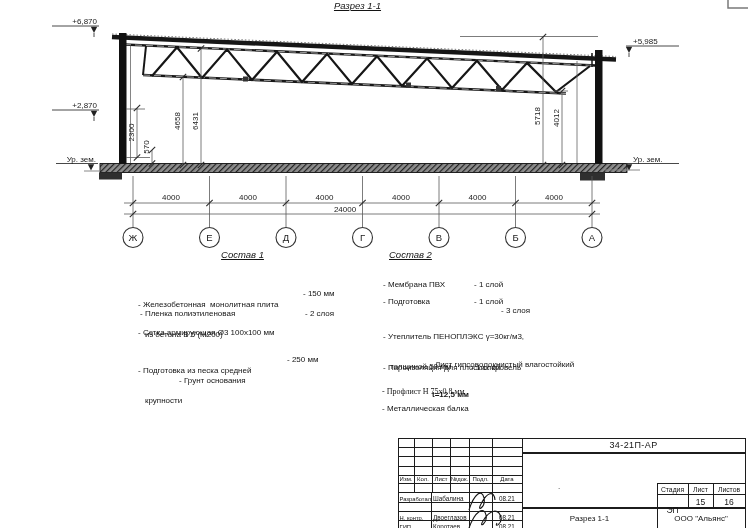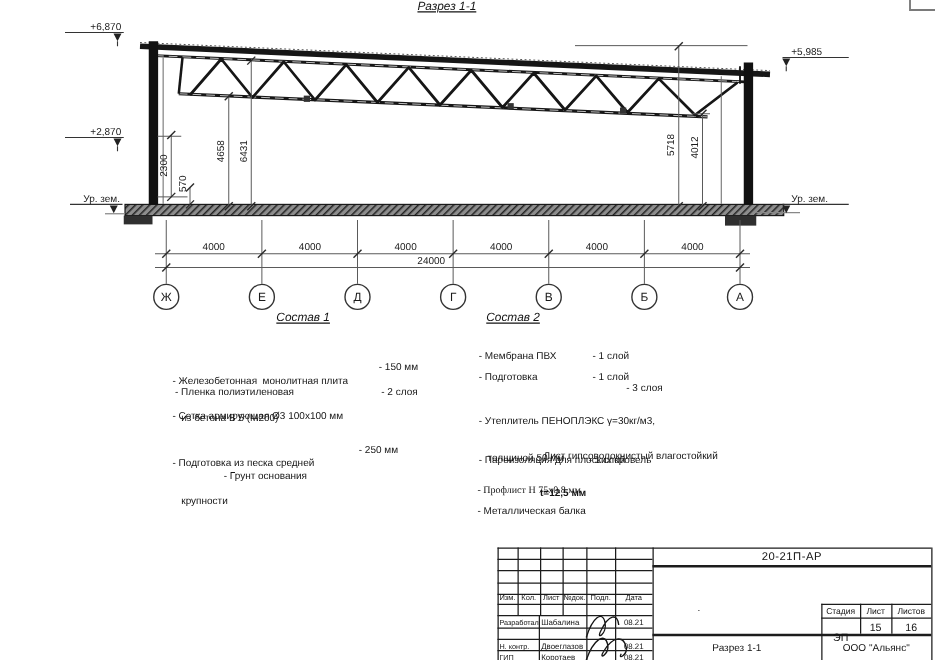--- a/index.html
+++ b/index.html
@@ -235,21 +235,21 @@
     <div class="vl" style="left:450px;top:438px;height:54px;"></div>
     <div class="vl" style="left:469px;top:438px;height:90px;"></div>
     <div class="vl" style="left:492px;top:438px;height:90px;"></div>
     <div class="vl" style="left:431px;top:492px;height:36px;"></div>
     <div class="vl" style="left:522px;top:438px;height:90px;"></div>
     <div class="vl" style="left:657px;top:483px;height:45px;"></div>
     <div class="vl" style="left:688px;top:483px;height:24px;"></div>
     <div class="vl" style="left:713px;top:483px;height:24px;"></div>
     <div class="vl" style="left:745px;top:438px;height:90px;"></div>
 
-    <div class="t ctr" style="left:522px;top:440px;width:223px;font-size:9px;letter-spacing:0.4px;">20-21П-АР</div>
+    <div class="t ctr" style="left:522px;top:440px;width:223px;font-size:9px;letter-spacing:0.4px;">34-21П-АР</div>
 
     <div class="t tb ctr" style="left:398px;top:475.5px;width:16px;">Изм.</div>
     <div class="t tb ctr" style="left:414px;top:475.5px;width:18px;">Кол.</div>
     <div class="t tb ctr" style="left:432px;top:475.5px;width:18px;">Лист</div>
     <div class="t tb ctr" style="left:450px;top:475.5px;width:19px;">№док.</div>
     <div class="t tb ctr" style="left:469px;top:475.5px;width:23px;">Подл.</div>
     <div class="t tb ctr" style="left:492px;top:475.5px;width:30px;">Дата</div>
 
     <div class="t" style="left:399.5px;top:494px;font-size:5.8px;">Разработал</div>
     <div class="t" style="left:433px;top:494px;font-size:6.3px;">Шабалина</div>

